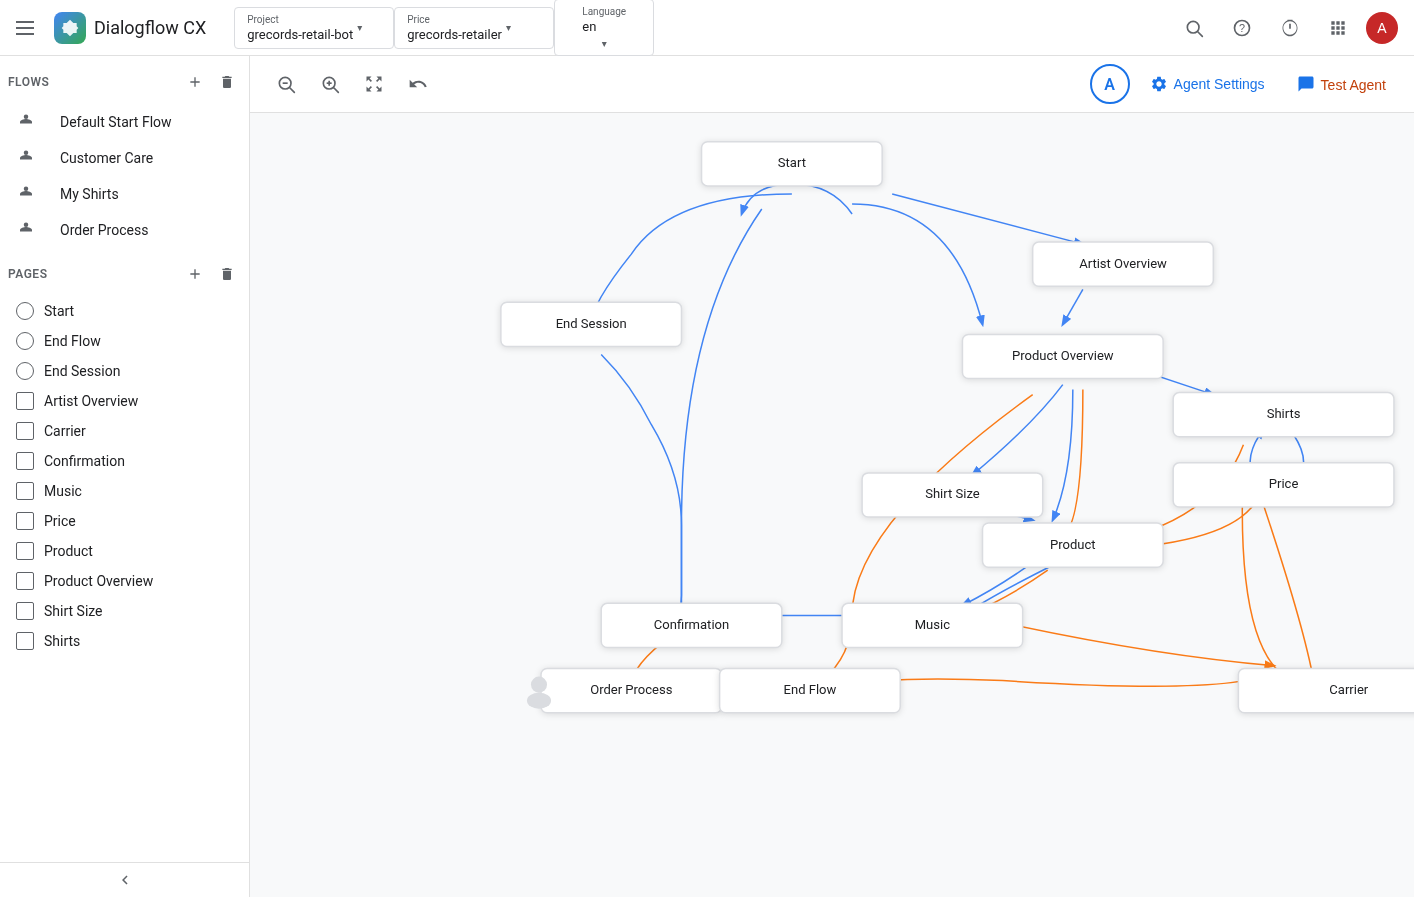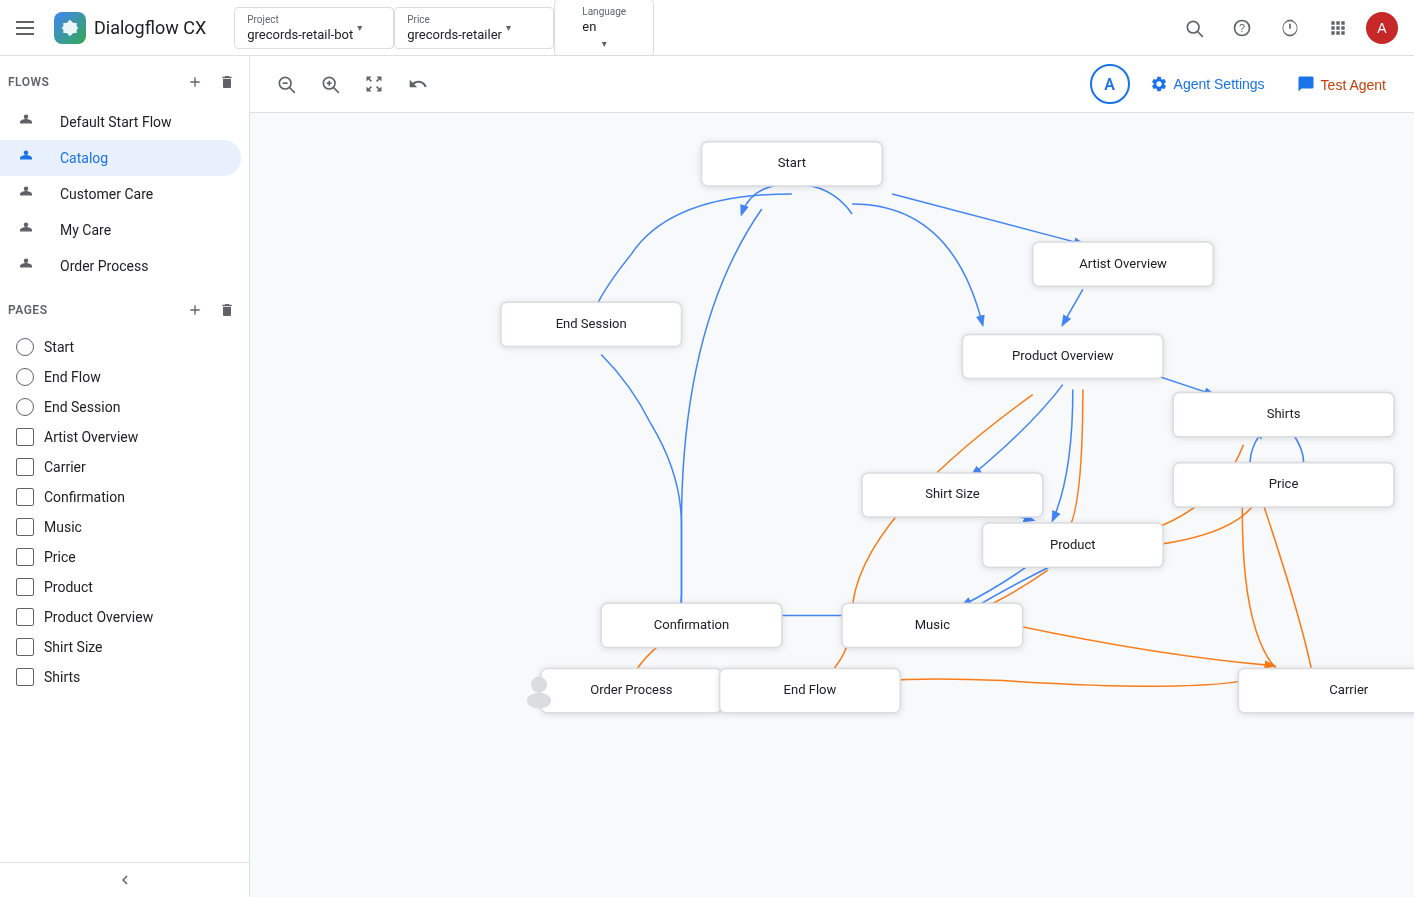--- a/index.html
+++ b/index.html
@@ -159,46 +159,37 @@
     <div id="flows-list">
         <div class="sidebar-item">
       <div class="sidebar-item-icon">
         <svg width="18" height="18" viewBox="0 0 24 24" fill="#5f6368">
           <circle cx="12" cy="5" r="3"></circle>
           <path d="M12 8c-2.67 0-8 1.34-8 4v2h16v-2c0-2.66-5.33-4-8-4z"></path>
         </svg>
       </div>
       <span>Default Start Flow</span>
     </div>
-        <div class="sidebar-item active">
-      <div class="sidebar-item-icon">
-        <svg width="18" height="18" viewBox="0 0 24 24" fill="#1a73e8">
-          <circle cx="12" cy="5" r="3"></circle>
-          <path d="M12 8c-2.67 0-8 1.34-8 4v2h16v-2c0-2.66-5.33-4-8-4z"></path>
-        </svg>
-      </div>
-      <span>Catalog</span>
-    </div>
         <div class="sidebar-item">
       <div class="sidebar-item-icon">
         <svg width="18" height="18" viewBox="0 0 24 24" fill="#5f6368">
           <circle cx="12" cy="5" r="3"></circle>
           <path d="M12 8c-2.67 0-8 1.34-8 4v2h16v-2c0-2.66-5.33-4-8-4z"></path>
         </svg>
       </div>
       <span>Customer Care</span>
     </div>
         <div class="sidebar-item">
       <div class="sidebar-item-icon">
         <svg width="18" height="18" viewBox="0 0 24 24" fill="#5f6368">
           <circle cx="12" cy="5" r="3"></circle>
           <path d="M12 8c-2.67 0-8 1.34-8 4v2h16v-2c0-2.66-5.33-4-8-4z"></path>
         </svg>
       </div>
-      <span>My Care</span>
+      <span>My Shirts</span>
     </div>
         <div class="sidebar-item">
       <div class="sidebar-item-icon">
         <svg width="18" height="18" viewBox="0 0 24 24" fill="#5f6368">
           <circle cx="12" cy="5" r="3"></circle>
           <path d="M12 8c-2.67 0-8 1.34-8 4v2h16v-2c0-2.66-5.33-4-8-4z"></path>
         </svg>
       </div>
       <span>Order Process</span>
     </div>

